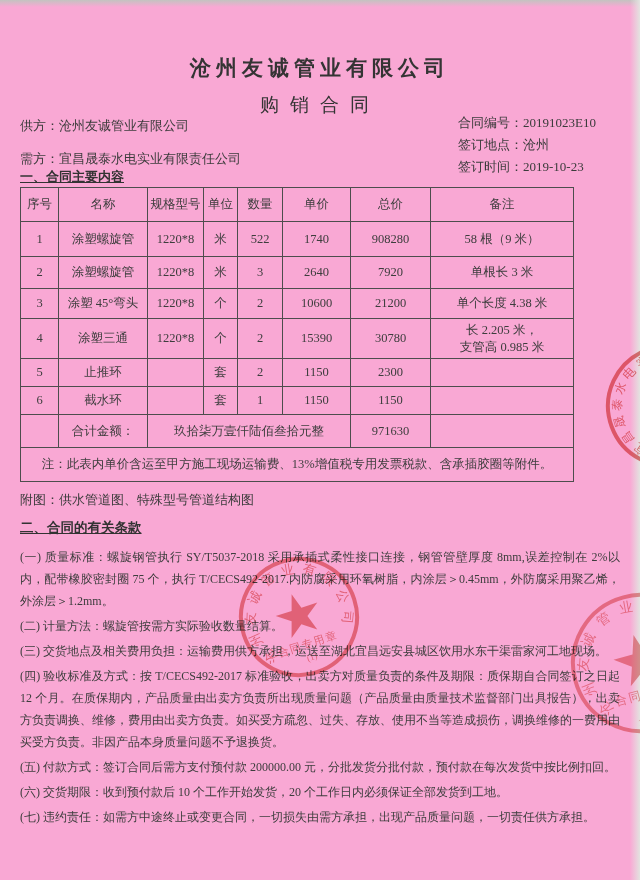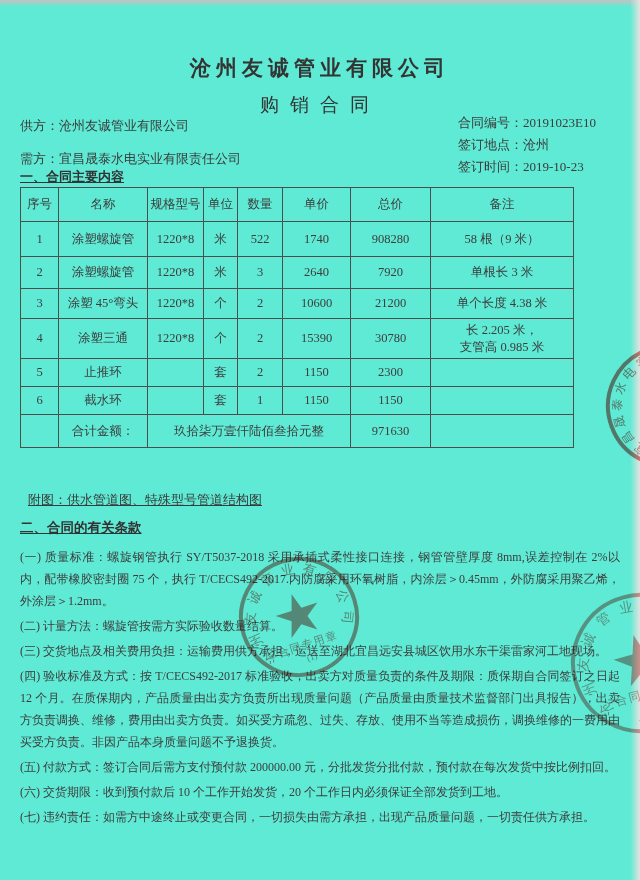--- a/index.html
+++ b/index.html
@@ -1,19 +1,19 @@
 <!DOCTYPE html>
 <html><head>
 <meta charset="utf-8">
 <style>
   * { margin:0; padding:0; box-sizing:border-box; }
   html,body { background:#e8e8e6; }
   .page {
     position:relative; width:640px; height:880px; margin:0 auto;
-    background:#5eead4; overflow:hidden;
+    background:#f9a8d4; overflow:hidden;
     font-family:"Liberation Serif","DejaVu Serif",serif;
     color:#3b3b3b;
   }
   .scan-edge-top {
     position:absolute; top:0; left:0; right:0; height:7px;
     background:linear-gradient(to bottom,#c3c3c0,rgba(245,245,243,0));
   }
   .scan-edge-right {
     position:absolute; top:0; right:0; bottom:0; width:10px;
     background:linear-gradient(to left,#e3e3e0,rgba(251,251,249,0));
@@ -27,21 +27,21 @@
     text-align:center; font-size:19px; font-weight:400; letter-spacing:11px; color:#343434;
   }
   .line { position:absolute; font-size:13px; white-space:nowrap; }
   .supplier-line { top:117px; left:20px; }
   .buyer-line { top:150px; left:20px;font-family:Liberation Serif, serif; }
   .meta-block { position:absolute; top:112px; left:430px; font-size:13px; }
   .meta-row { height:22px; line-height:22px; white-space:nowrap;margin-left:28px; }
   .sec-heading { position:absolute; font-size:13px; font-weight:600; color:#333;text-decoration:underline; }
   .sec1-heading { top:168px; left:20px; }
   .sec2-heading { top:519px; left:20px; font-size:13.5px; }
-  .attach-line { top:491px; left:28px;text-decoration:underline; }
+  .attach-line { top:491px; left:20px; }
 
   table.items {
     position:absolute; top:187px; left:20px; width:553px;
     border-collapse:collapse; table-layout:fixed;
     font-size:12.5px; color:#3d3d3d;
   }
   table.items th, table.items td {
     border:1px solid #4d4d4d; text-align:center; vertical-align:middle;
     padding:1px 2px; font-weight:normal; overflow:hidden;
   }
@@ -180,20 +180,23 @@
         <td>1150</td>
         <td class="remark"></td>
       </tr>
       <tr class="total-row">
         <td></td>
         <td>合计金额：</td>
         <td colspan="4">玖拾柒万壹仟陆佰叁拾元整</td>
         <td>971630</td>
         <td></td>
       </tr>
+      <tr class="note-row">
+        <td colspan="8" class="footnote">注：此表内单价含运至甲方施工现场运输费、13%增值税专用发票税款、含承插胶圈等附件。</td>
+      </tr>
     </tbody>
   </table>
 
   <div class="line attach-line">附图：供水管道图、特殊型号管道结构图</div>
   <div class="sec-heading sec2-heading">二、合同的有关条款</div>
 
   <div class="clauses">
     <p><span>(一) </span><span>质量标准：螺旋钢管执行 SY/T5037-2018 采用承插式柔性接口连接，钢管管壁厚度 8mm,误差控制在 2%以内，配带橡胶密封圈 75 个，执行 T/CECS492-2017.内防腐采用环氧树脂，内涂层＞0.45mm，外防腐采用聚乙烯，外涂层＞1.2mm。</span></p>
     <p><span>(二) </span><span>计量方法：螺旋管按需方实际验收数量结算。</span></p>
     <p><span>(三) </span><span>交货地点及相关费用负担：运输费用供方承担，运送至湖北宜昌远安县城区饮用水东干渠雷家河工地现场。</span></p>

